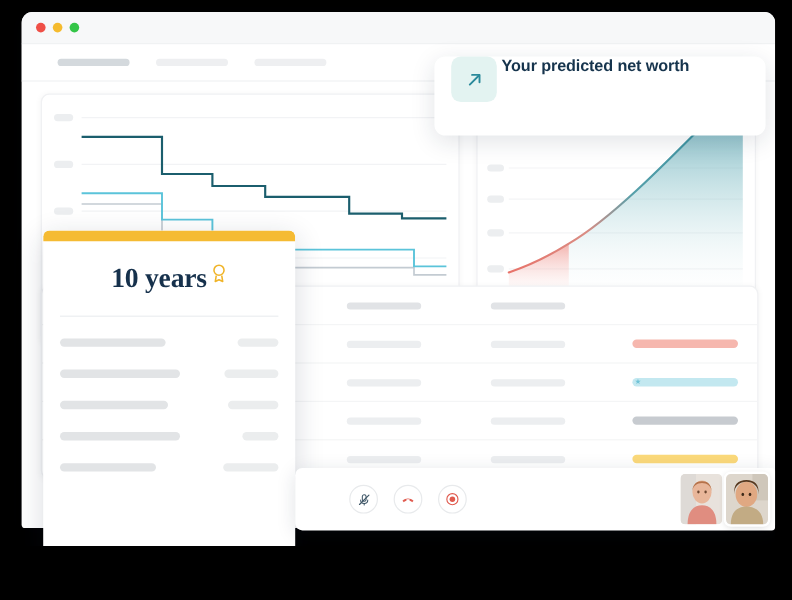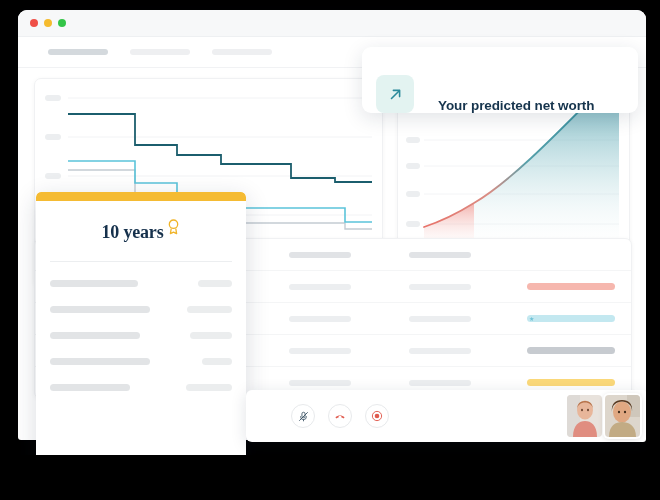--- a/index.html
+++ b/index.html
@@ -125,23 +125,23 @@
   .networth-card {
     position: absolute;
     left: 362px;
     top: 47px;
     width: 262px;
     height: 66px;
     background: #ffffff;
     border-radius: 9px;
     box-shadow: 0 5px 20px rgba(25,40,65,.13);
     display: flex;
-    align-items: flex-end;
+    align-items: flex-start;
     padding-left: 14px;
-    gap: 24px;
+    gap: 4px;
     z-index: 40;
   }
   .nw-icon {
     width: 38px; height: 38px;
     border-radius: 8px;
     background: #e3f3f1;
     display: flex; align-items: center; justify-content: center;
     flex: none;
   }
   .nw-title {
@@ -165,21 +165,21 @@
     overflow: hidden;
   }
   .years-topbar {
     height: 9px;
     background: #f5bb33;
     border-radius: 5px 5px 0 0;
   }
   .years-head { padding: 18px 0 0 0; text-align: center; }
   .years-title {
     font-family: "Liberation Serif", serif;
-    font-size: 18px;
+    font-size: 23px;
     font-weight: bold;
     color: #16314c;
     letter-spacing: -.2px;
     display: inline-block;
   }
   .medal { display: inline-block; vertical-align: 3px; margin-left: 4px; }
   .years-sub {
     margin-top: 7px;
     font-size: 10.5px;
     color: #8c929b;

